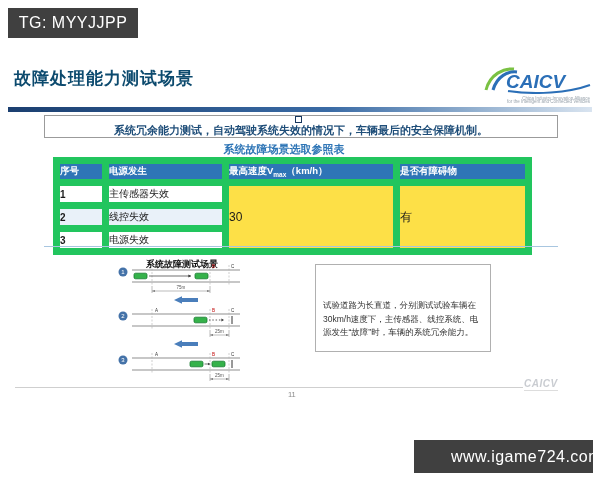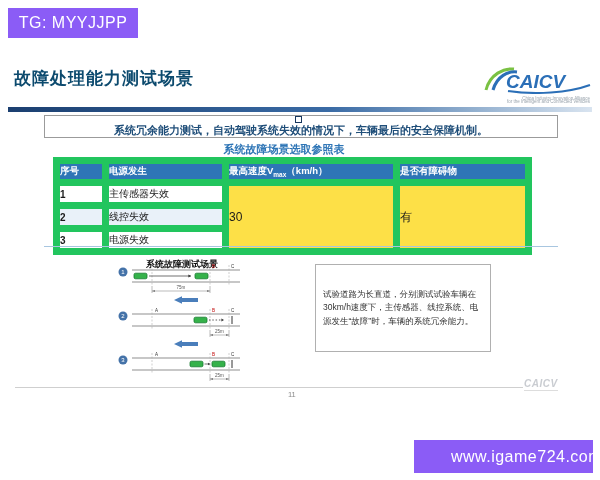--- a/index.html
+++ b/index.html
@@ -7,21 +7,21 @@
   body {
     font-family: "Liberation Sans", sans-serif;
     background: #ffffff;
     position: relative;
     overflow: hidden;
   }
   .abs { position: absolute; }
 
   
   .badge {
-    background: #8b5cf6;
+    background: #404040;
     color: #ffffff;
     display: flex;
     align-items: center;
     justify-content: center;
     font-size: 16px;
     letter-spacing: 0.5px;
   }
   .tg-badge   { left: 8px;  top: 8px;  width: 130px; height: 30px; }
   .site-badge { left: 414px; top: 440px; width: 179px; height: 33px; padding-left: 46px; }
 
@@ -97,21 +97,21 @@
     font-size: 9px; font-weight: bold; color: #111111; margin-top: 8px;
   }
   .scenes { left: 116px; top: 261px; width: 132px; display: flex; flex-direction: column; }
   .scene-svg { display: block; }
   .flow-arrow { margin: 1px 0 1px 58px; display: block; }
 
   
   .note-box {
     left: 315px; top: 264px; width: 176px; height: 88px;
     border: 1px solid #b0b0b0;
-    display: flex; align-items: center;
+    display: flex; align-items: flex-end;
     padding: 12px 7px;
     background: #ffffff;
   }
   .note-text { font-size: 8.5px; line-height: 1.55; color: #333333; }
 
   
   .footer-line { left: 15px; top: 387px; width: 508px; height: 0; border-top: 1px solid #cfcfcf; }
   .page-num { left: 288px; top: 390px; font-size: 7.5px; color: #8a8a8a; }
   .footer-logo {
     left: 524px; top: 378px; color: #c9ccd1;

